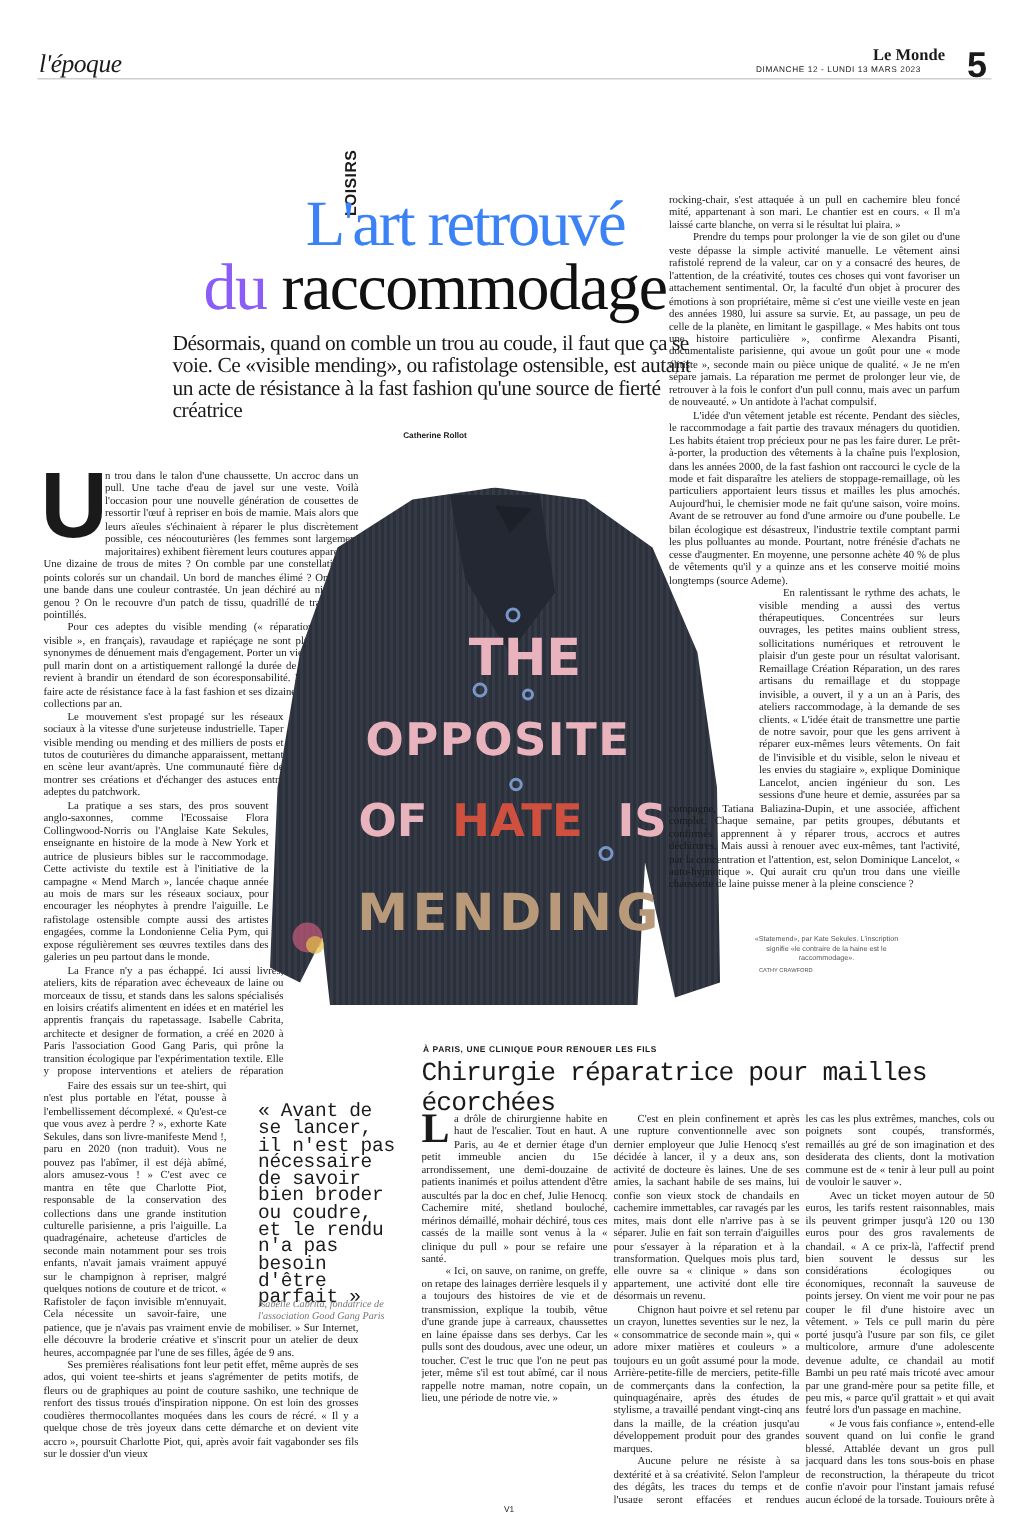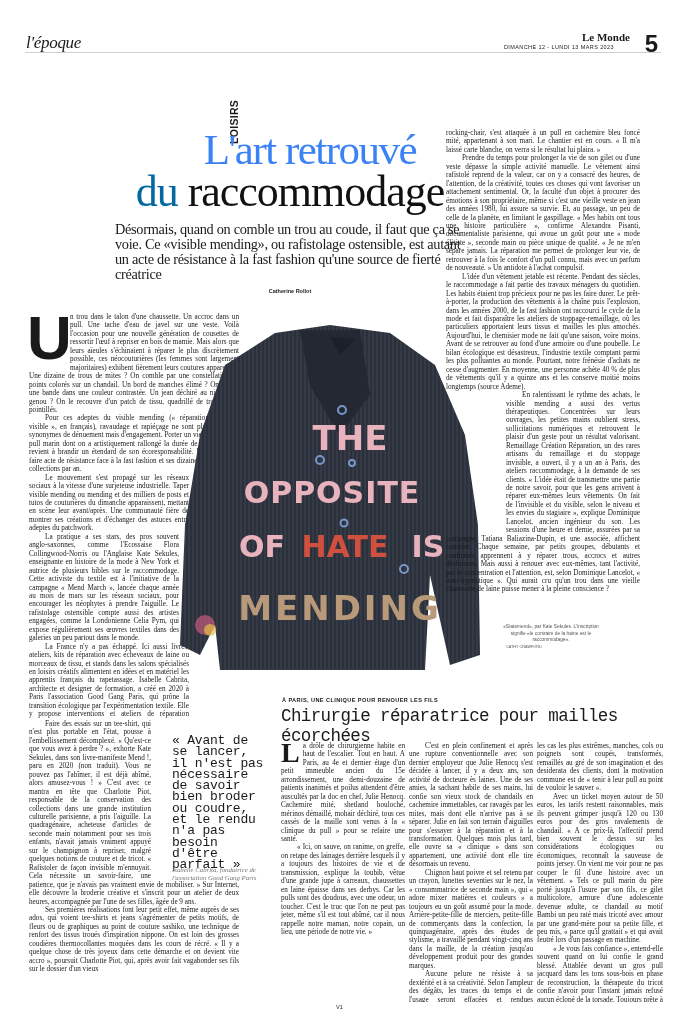--- a/index.html
+++ b/index.html
@@ -7,21 +7,21 @@
   body{position:relative;font-family:"Liberation Serif","DejaVu Serif",serif;color:#1a1a1a}
   .abs{position:absolute}
   .hdr-rule{left:25px;right:25px;top:52px;height:1px;background:#cfcfcf}
   .section-name{left:26px;top:33px;font-size:17px;font-style:italic;font-family:"Liberation Serif",serif;letter-spacing:-0.3px}
   .masthead{right:56px;top:32px;font-family:Liberation Serif, serif;font-weight:bold;font-size:11px;text-align:center;line-height:11px}
   .dateline{right:72px;top:44px;font-family:"Liberation Sans",sans-serif;font-size:5.5px;letter-spacing:0.4px;text-align:right}
   .pagenum{right:28px;top:30px;font-family:"Liberation Sans",sans-serif;font-weight:bold;font-size:24px}
   .rubric{left:228px;top:84px;width:18px;height:60px;writing-mode:vertical-rl;transform:rotate(180deg);font-family:"Liberation Sans",sans-serif;font-weight:bold;font-size:10.5px;letter-spacing:0.3px}
   .title1{left:135px;top:128px;width:350px;text-align:center;font-family:"Liberation Serif",serif;font-size:43px;font-weight:300;color:#3b82f6;letter-spacing:-1.5px;line-height:44px}
   .title2{left:100px;top:170px;width:380px;text-align:center;font-family:"Liberation Serif",serif;font-size:44px;color:#111;letter-spacing:-1px;line-height:44px}
-  .title2 .thin{color:#0369a1}
+  .title2 .thin{color:#8b5cf6}
   .standfirst{left:115px;top:222px;width:350px;text-align:left;font-size:14.3px;line-height:15px;font-family:"Liberation Serif",serif;letter-spacing:-0.3px}
   .byline{left:200px;top:288px;width:180px;text-align:center;font-family:"Liberation Sans",sans-serif;font-size:5.5px;font-weight:bold}
   .col{font-size:7.2px;line-height:8.45px;text-align:justify;hyphens:auto}
   .col p{text-indent:16px}
   .col p.noind{text-indent:0}
   .dropcap{float:left;font-family:"Liberation Sans",sans-serif;font-weight:bold;font-size:62px;line-height:50px;margin:0 5px 0 -2px;width:38px;height:52px}
   .dropcap-s{float:left;font-family:"Liberation Serif",serif;font-weight:bold;font-size:28px;line-height:22px;margin:0 3px 0 0}
   .col-left{left:29px;top:313px;width:210px}
   .col-right{left:446px;top:129px;width:194px}
   .sweater{left:180px;top:325px;width:300px;height:345px}

